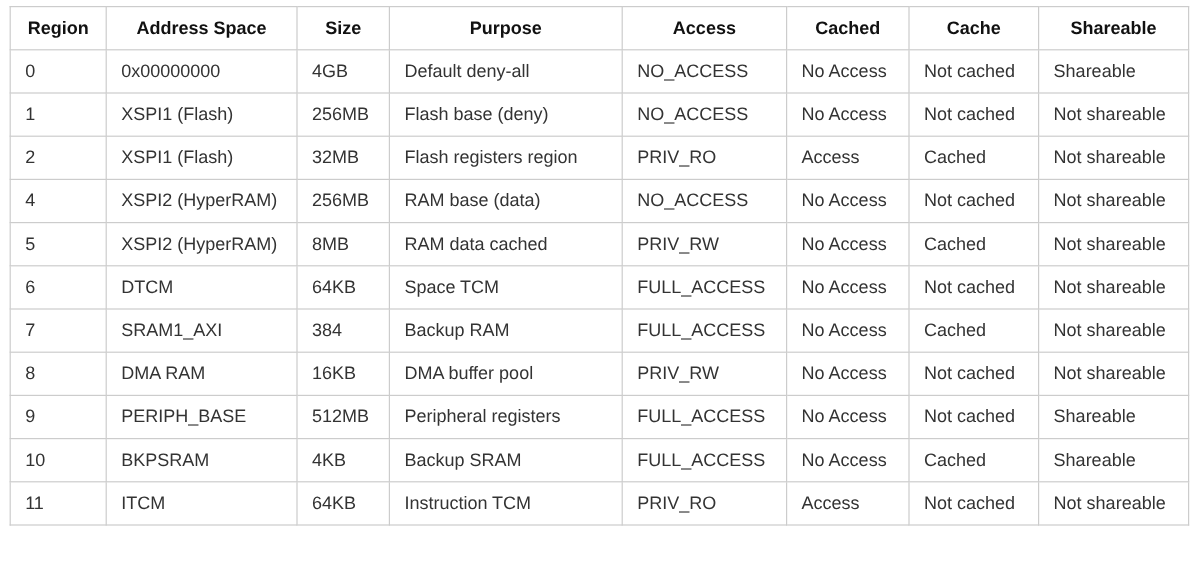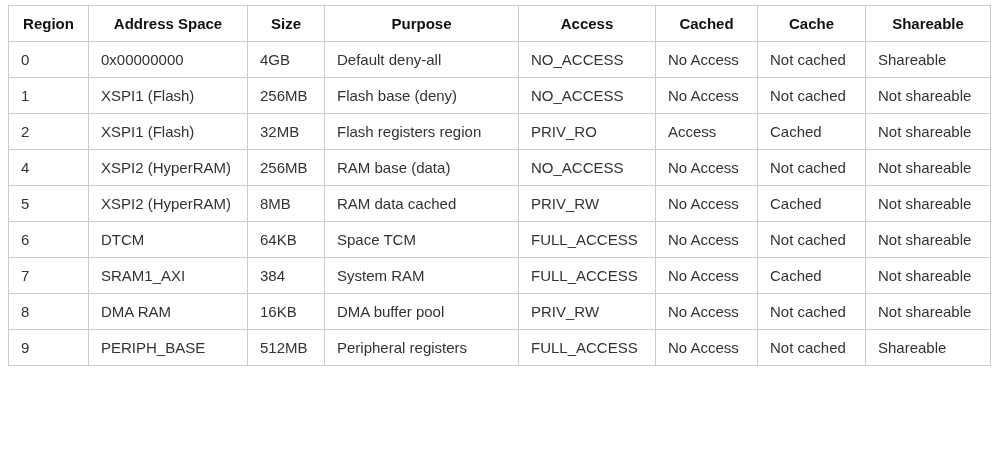--- a/index.html
+++ b/index.html
@@ -141,21 +141,21 @@
           <td>Space TCM</td>
           <td>FULL_ACCESS</td>
           <td>No Access</td>
           <td>Not cached</td>
           <td>Not shareable</td>
         </tr>
         <tr>
           <td>7</td>
           <td>SRAM1_AXI</td>
           <td>384</td>
-          <td>System RAM</td>
+          <td>Backup RAM</td>
           <td>FULL_ACCESS</td>
           <td>No Access</td>
           <td>Cached</td>
           <td>Not shareable</td>
         </tr>
         <tr>
           <td>8</td>
           <td>DMA RAM</td>
           <td>16KB</td>
           <td>DMA buffer pool</td>
@@ -167,15 +167,35 @@
         <tr>
           <td>9</td>
           <td>PERIPH_BASE</td>
           <td>512MB</td>
           <td>Peripheral registers</td>
           <td>FULL_ACCESS</td>
           <td>No Access</td>
           <td>Not cached</td>
           <td>Shareable</td>
         </tr>
+        <tr>
+          <td>10</td>
+          <td>BKPSRAM</td>
+          <td>4KB</td>
+          <td>Backup SRAM</td>
+          <td>FULL_ACCESS</td>
+          <td>No Access</td>
+          <td>Cached</td>
+          <td>Shareable</td>
+        </tr>
+        <tr>
+          <td>11</td>
+          <td>ITCM</td>
+          <td>64KB</td>
+          <td>Instruction TCM</td>
+          <td>PRIV_RO</td>
+          <td>Access</td>
+          <td>Not cached</td>
+          <td>Not shareable</td>
+        </tr>
       </tbody>
   </table>
 </div>
 
 </body></html>

